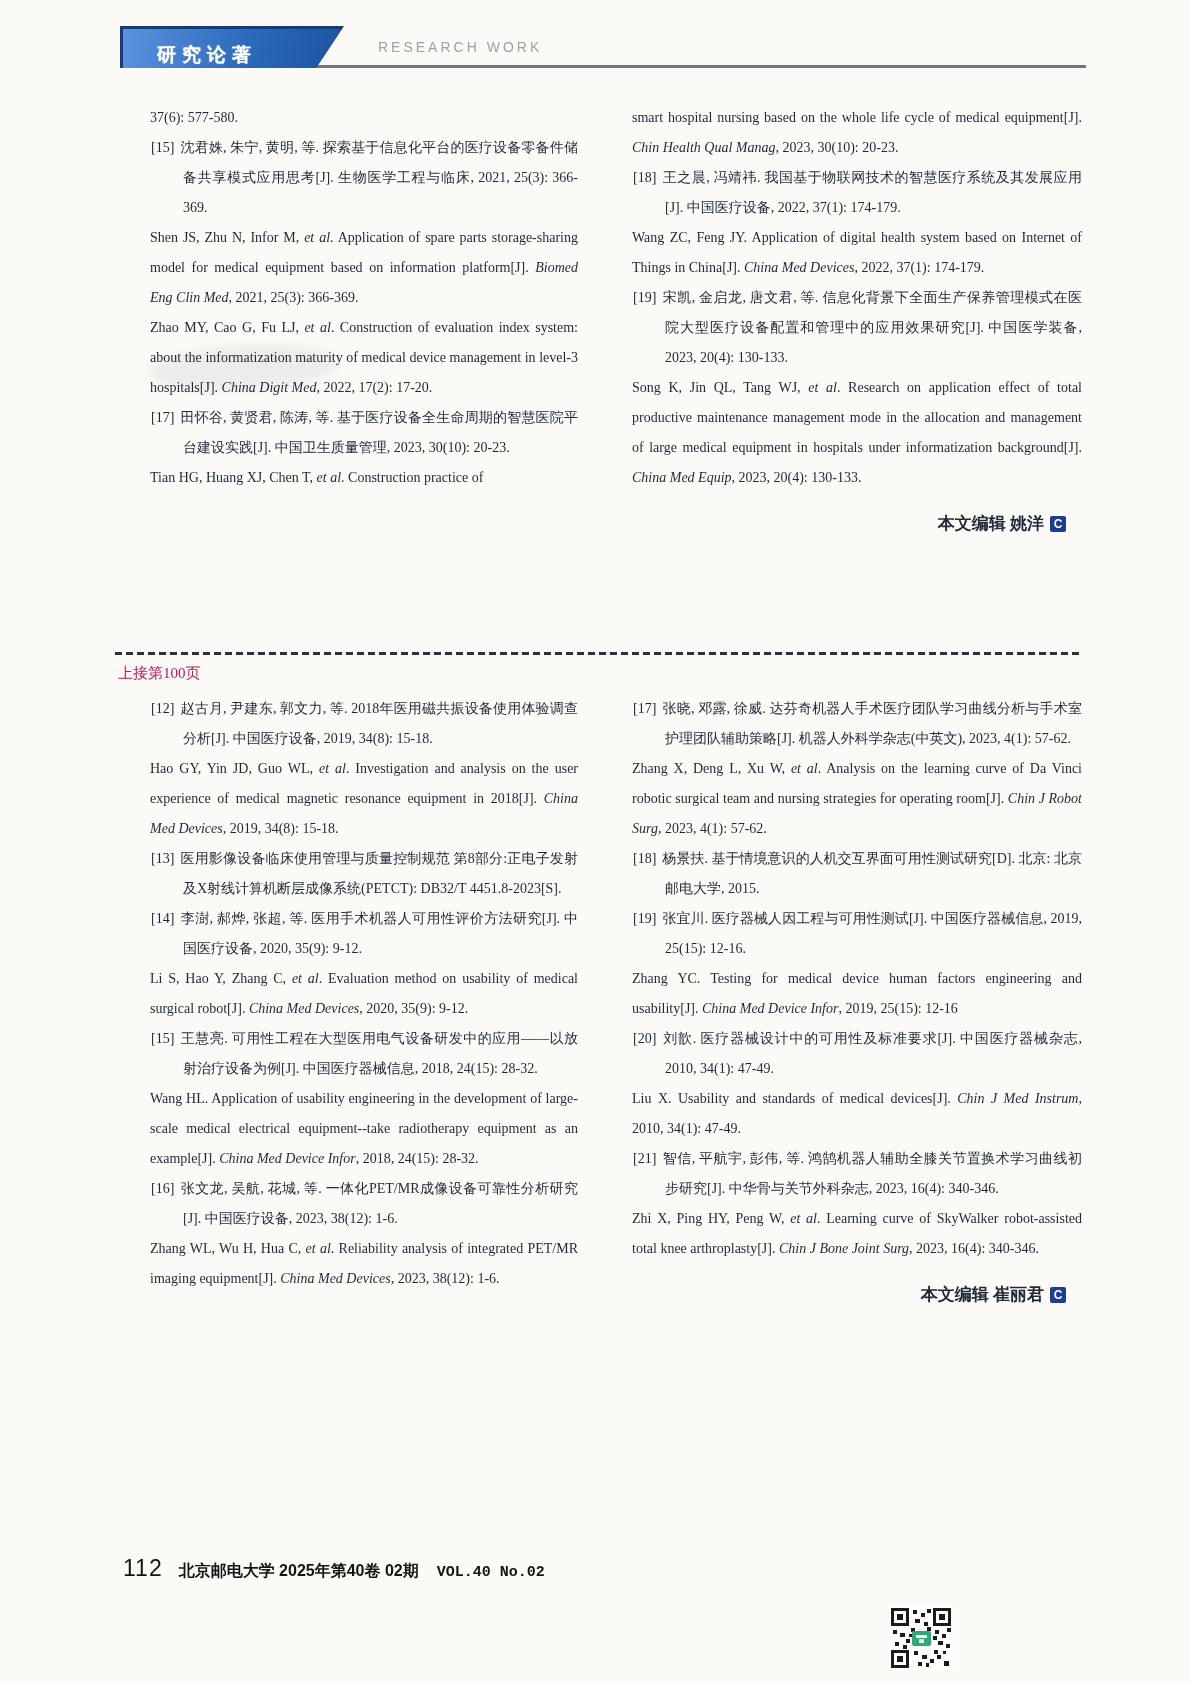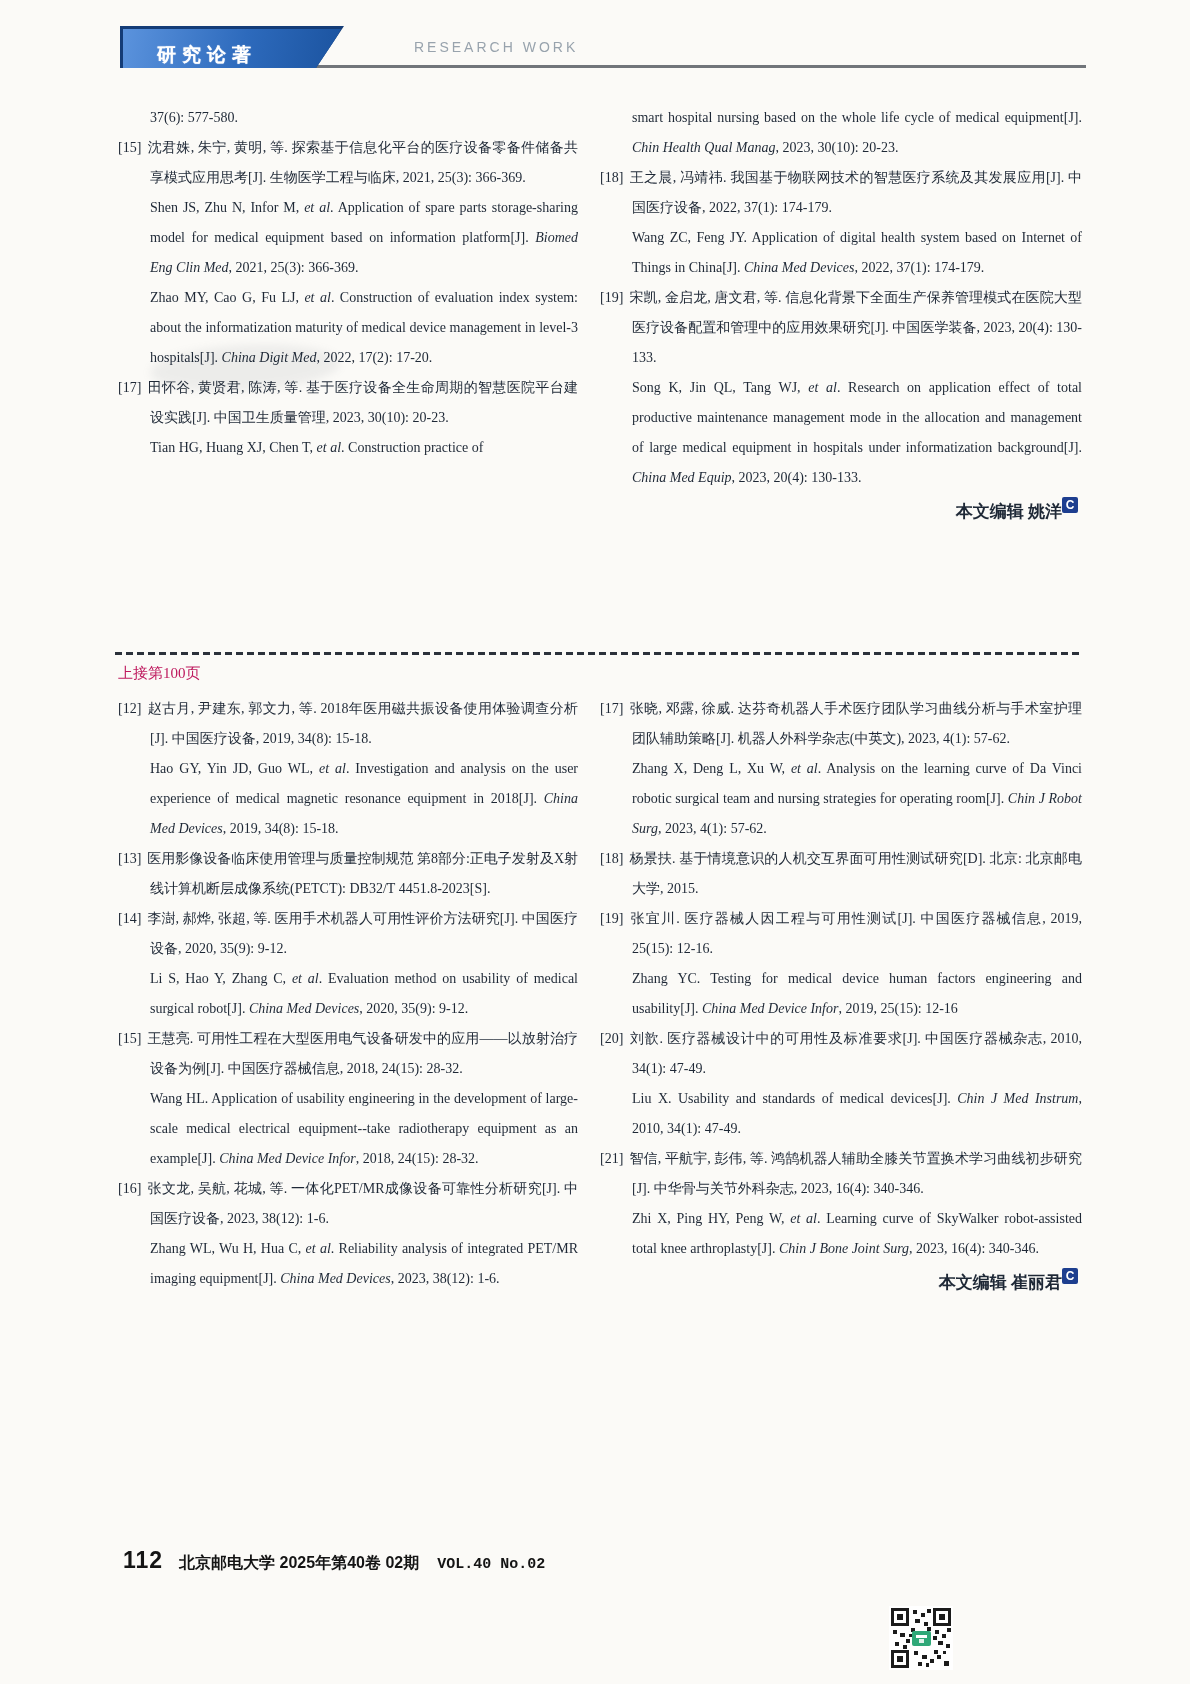--- a/index.html
+++ b/index.html
@@ -14,44 +14,44 @@
   .header-rule{position:absolute;left:0;top:35px;width:966px;height:3px;background:#585d64;opacity:.85;}
   .banner-wrap{position:absolute;left:0;top:-4px;width:224px;height:42px;background:#143c77;
     clip-path:polygon(0 0,100% 0,calc(100% - 28px) 100%,0 100%);}
   .banner-inner{position:absolute;left:3px;top:3px;width:218px;height:52px;
     background:linear-gradient(100deg,#5b93dd 0%,#2d6abc 55%,#1b539f 100%);
     clip-path:polygon(0 0,100% 0,calc(100% - 27px) 100%,0 100%);
     display:flex;align-items:center;box-sizing:border-box;padding-left:34px;}
   .banner-title{color:#ffffff;font-size:19px;font-weight:bold;letter-spacing:6px;
     font-family:"Liberation Sans","DejaVu Sans",sans-serif;text-shadow:0 0 1px #dce6f5;}
   .banner-en{position:absolute;left:258px;top:9px;color:#98a3ad;font-size:14px;letter-spacing:3px;
-    font-family:"Liberation Sans","DejaVu Sans",sans-serif;margin-left:36px;}
+    font-family:"Liberation Sans","DejaVu Sans",sans-serif;}
   
   .refs{position:absolute;left:118px;width:964px;display:flex;gap:22px;}
   .refs.top{top:103px;}
   .refs.bottom{top:694px;}
   .col-l{width:460px;flex:none;}
   .col-r{width:482px;flex:none;}
   .ref{margin:0;font-size:14px;line-height:30px;text-align:justify;padding-left:32px;}
-  .ref.marked{text-indent:-32px;}
+  .ref.marked{text-indent:-32px;margin-left:33px;}
   .ref .marker{padding-right:6px;}
   .ref i{font-style:italic;}
-  .editor-line{margin:4px;font-size:17px;line-height:30px;font-weight:bold;
-    display:flex;justify-content:flex-end;}
+  .editor-line{margin:16px;font-size:17px;line-height:30px;font-weight:bold;
+    display:flex;justify-content:flex-end;align-items:center;gap:6px;}
   .editor-icon{width:16px;height:16px;background:#1d3e8f;color:#fff;border-radius:2px;
     display:inline-flex;align-items:center;justify-content:center;
     font:bold 12px "Liberation Sans","DejaVu Sans",sans-serif;}
   
   .divider{position:absolute;top:652px;left:115px;width:967px;height:3px;
     background-image:repeating-linear-gradient(90deg,#2b313a 0 7px,transparent 7px 11px);}
   .cont-label{position:absolute;top:661px;left:118px;font-size:15px;line-height:24px;color:#be185d;}
   
   .footer{position:absolute;top:1547px;left:123px;display:flex;align-items:baseline;
     font-family:"Liberation Sans","DejaVu Sans",sans-serif;color:#141414;}
-  .page-num{font-size:23px;font-weight:bold;letter-spacing:1px;}
+  .page-num{font-size:23px;font-weight:normal;letter-spacing:1px;margin-top:8px;}
   .journal{font-size:16px;font-weight:bold;margin-left:16px;}
   .vol{font-family:Liberation Mono, monospace;font-weight:bold;font-size:15px;margin-left:18px;}
   
   .qr{position:absolute;top:1606px;left:889px;}
   
   .smudge{position:absolute;top:345px;left:150px;width:190px;height:46px;background:#8a8f96;
     opacity:.12;border-radius:50%;filter:blur(4px);transform:rotate(-3deg);}
 </style>
 </head>
 <body>

